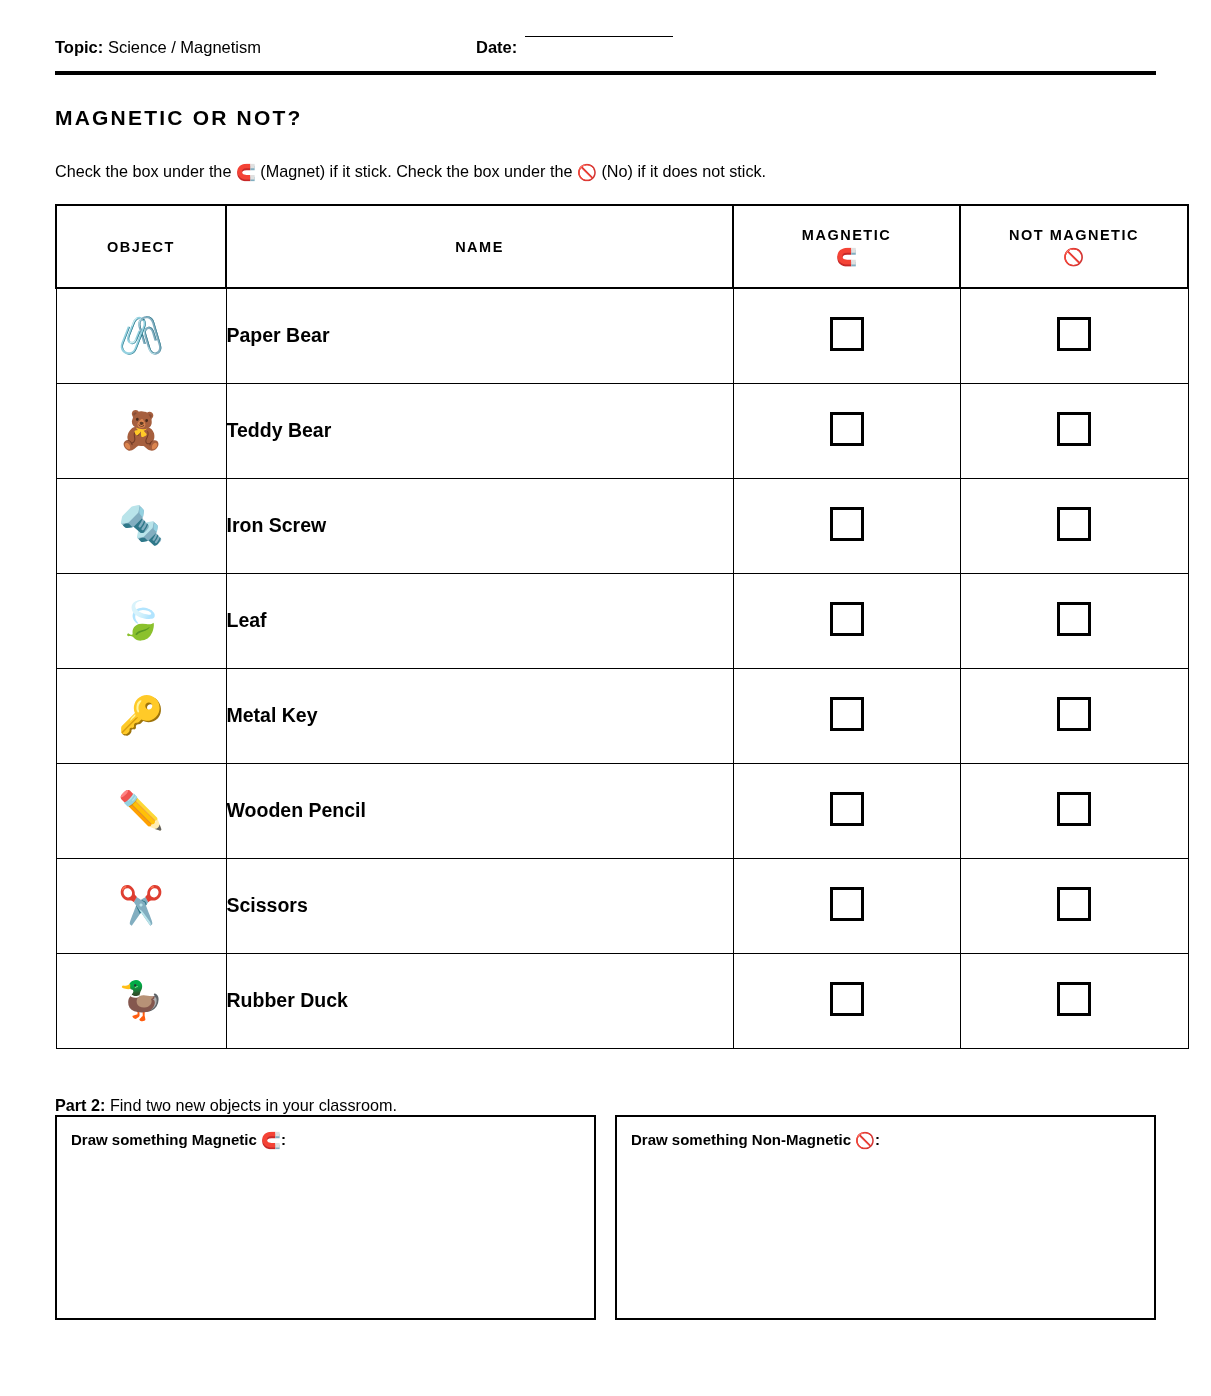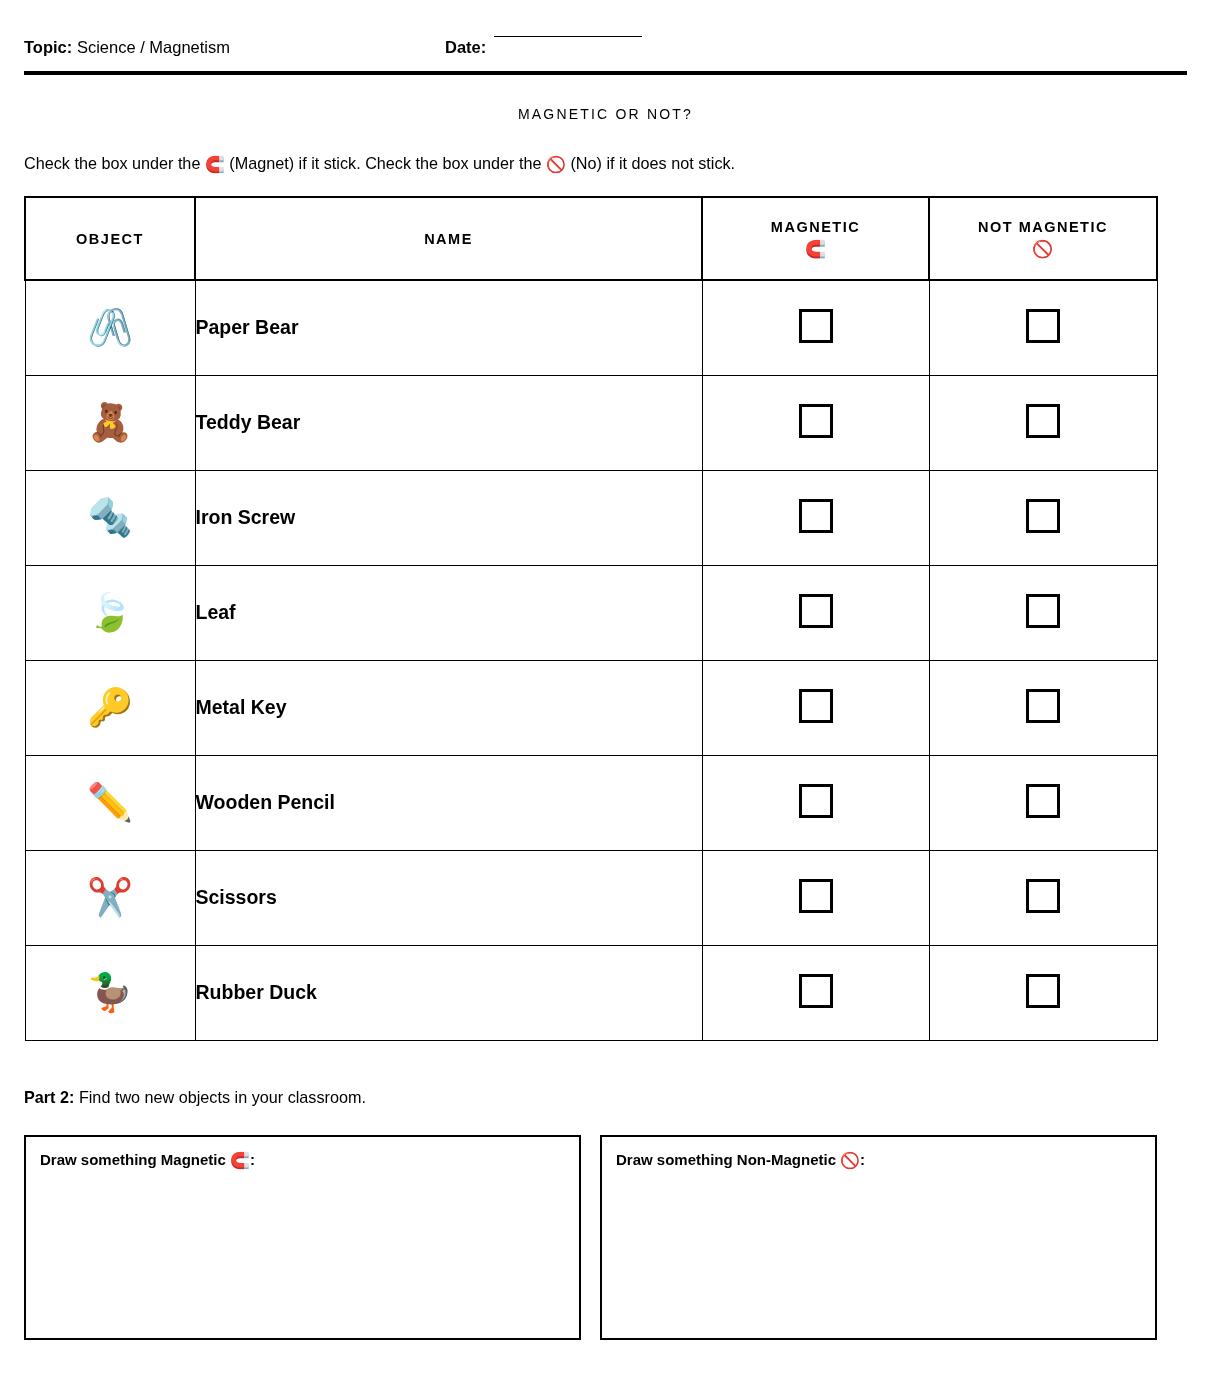--- a/index.html
+++ b/index.html
@@ -12,21 +12,21 @@
     height: 1396px;
     font-family: "Liberation Sans", sans-serif;
     color: #000000;
     -webkit-font-smoothing: antialiased;
   }
   .page {
     position: relative;
     width: 1211px;
     height: 1244px;
     box-sizing: border-box;
-    padding: 0 24px;
+    padding: 0 55px;
   }
 
   
   .meta-row {
     display: flex;
     align-items: baseline;
     padding-top: 38px;
     font-size: 16.5px;
   }
   .meta-topic { white-space: nowrap; }
@@ -56,23 +56,23 @@
   .ruleline.date { width: 148px; }
 
   .hr-thick {
     margin-top: 14px;
     height: 0;
     border-top: 4px solid #000;
   }
 
   
   .title {
-    text-align: center;
-    font-size: 14px;
-    font-weight: normal;
+    text-align: left;
+    font-size: 21px;
+    font-weight: bold;
     letter-spacing: 2.2px;
     margin-top: 31px;
   }
 
   
   .directions {
     margin-top: 29px;
     font-size: 16.2px;
     line-height: 1.55;
   }
@@ -147,21 +147,20 @@
   }
 
   
   .part2 {
     margin-top: 47px;
     font-size: 16.2px;
   }
   .part2 b { font-weight: bold; }
 
   .draw-row {
-    margin-top: 28px;
     display: flex;
     gap: 19px;
   }
   .draw-box {
     width: 557px;
     height: 205px;
     border: 2px solid #000;
     box-sizing: border-box;
     padding: 14px 0 0 14px;
   }

